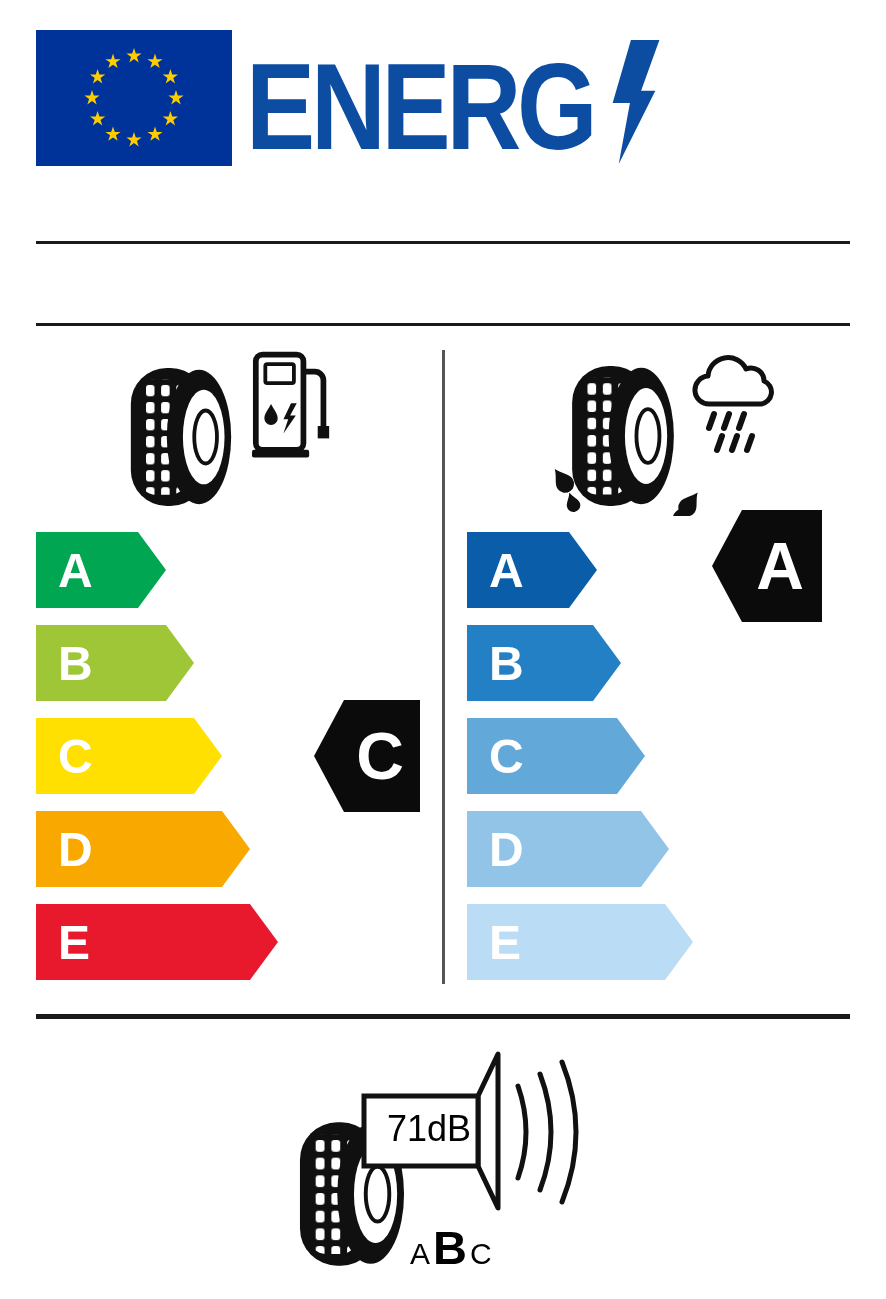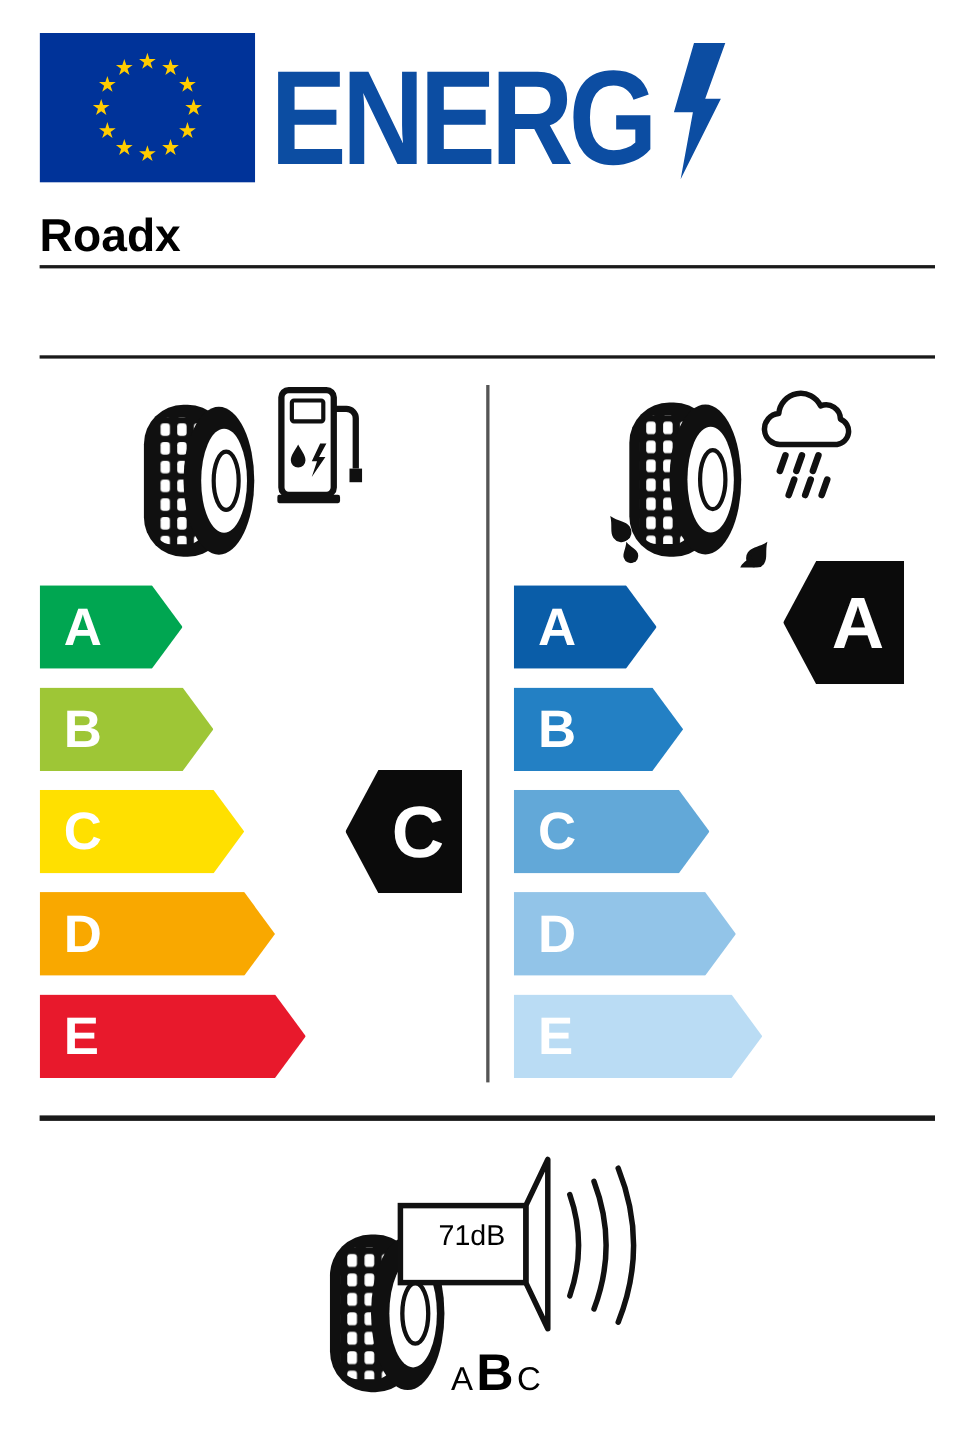--- a/index.html
+++ b/index.html
@@ -39,21 +39,21 @@
   .ind { position:absolute; color:#fff; font-weight:bold; font-size:66px;
          display:flex; align-items:center; justify-content:center; padding-left:26px;
          clip-path:polygon(30px 0, 100% 0, 100% 100%, 30px 100%, 0 50%); }
   .ind-fuel { left:314px; top:700px; width:106px; height:112px; }
   .ind-wet  { left:712px; top:510px; width:110px; height:112px; }
 
   
   .noise-tire { position:absolute; left:298px; top:1120px; width:108px; height:148px; }
   .speaker { position:absolute; left:360px; top:1050px; width:142px; height:162px; }
   .speaker .db { position:absolute; left:8px; top:58px; width:110px; text-align:center;
-                 font-size:26px; color:#000;padding-left:12px; }
+                 font-size:36px; color:#000;padding-left:12px; }
   .waves { position:absolute; left:512px; top:1056px; width:78px; height:152px; }
   .abc { position:absolute; left:410px; top:1220px; display:flex; align-items:baseline; gap:3px; color:#000; }
   .abc .s { font-size:30px; }
   .abc .big { font-size:47px; font-weight:bold; }
 </style>
 </head>
 <body>
 
 <svg style="position:absolute;width:0;height:0" aria-hidden="true">
   <defs>
@@ -96,21 +96,20 @@
 
   <div class="energ">
     <span class="txt" style="color: rgb(12, 77, 162);">ENERG</span>
     <span class="boltwrap">
       <svg width="52" height="124" viewBox="0 0 48 122">
         <path d="M20,0 L48,0 L30,50 L44,50 L8,122 L19,62 L2,62 Z" fill="#0c4da2"></path>
       </svg>
     </span>
   </div>
 
-  <div class="brand">Roadx</div>
 
   <div class="hline hline1"></div>
   <div class="hline hline2"></div>
   <div class="hline hline3"></div>
   <div class="divider-v"></div>
 
   <svg class="tire-fuel" viewBox="0 0 110 150">
     <use href="#tire-sym"></use>
   </svg>
   <svg class="pump" viewBox="0 0 84 116">

